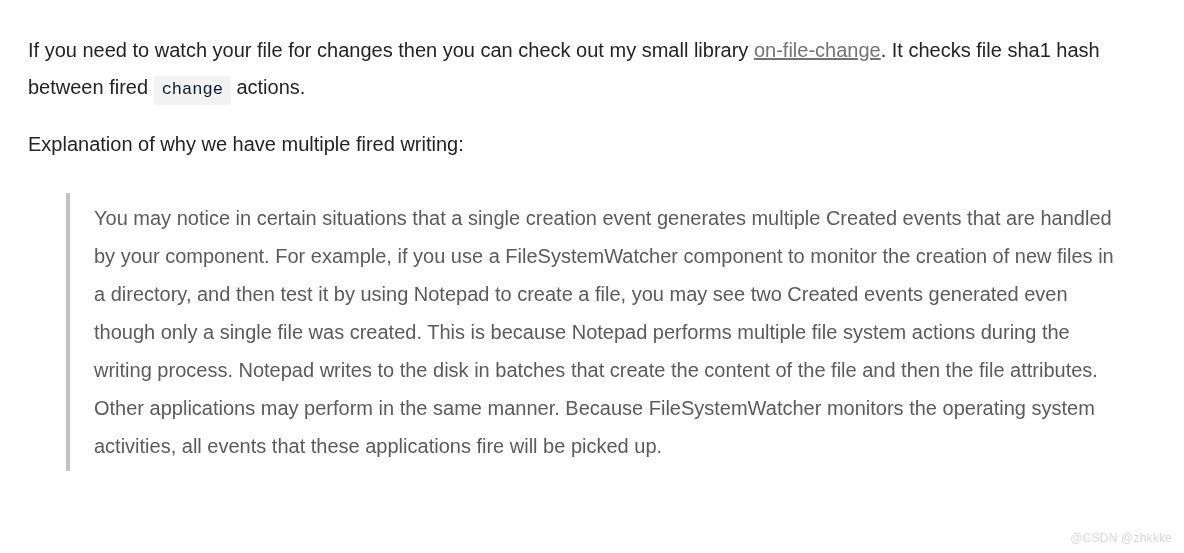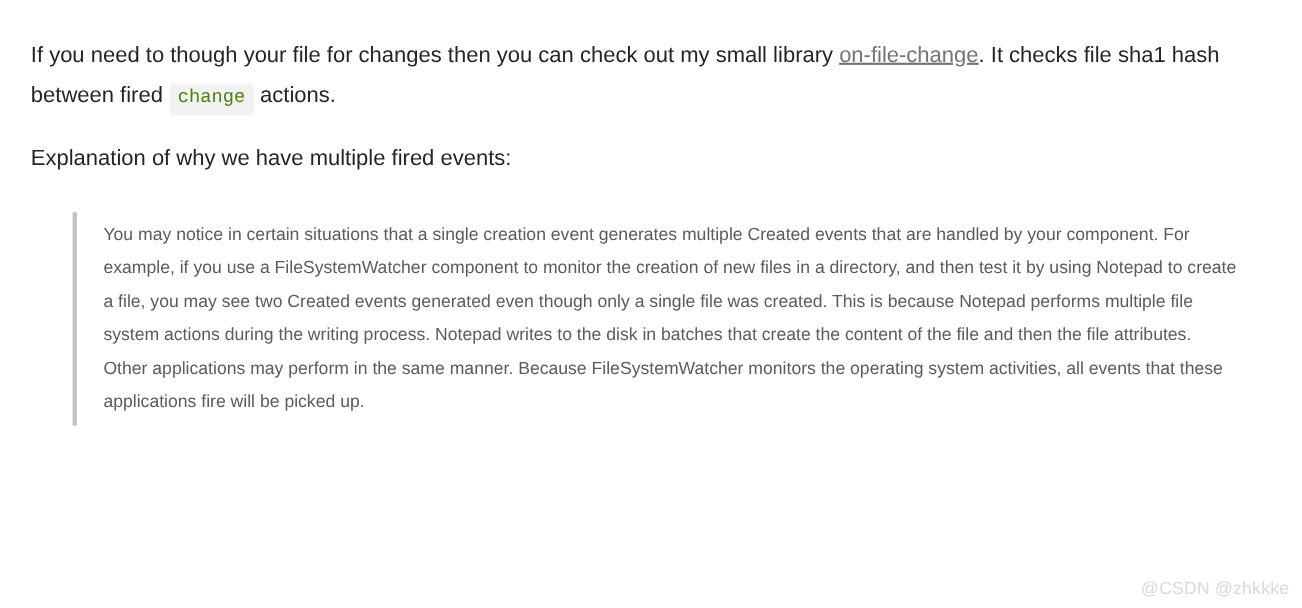--- a/index.html
+++ b/index.html
@@ -27,56 +27,56 @@
     color: #737373;
     text-decoration: underline;
     cursor: pointer;
   }
   .code-pill {
     background: #f2f2f2;
     font-family: ui-monospace, Menlo, Consolas, "Courier New", monospace;
     font-size: 17px;
     padding: 2px 8px 3px 8px;
     border-radius: 4px;
-    color: #4d7c0f;
+    color: #0f172a;
     display: inline-block;
     line-height: 1.4;
     vertical-align: baseline;
   }
   .blockquote {
     margin: 30px 0 0 38px;
     padding: 6px 30px 6px 24px;
     border-left: 4px solid #c3c3c3;
   }
   .bq-text {
-    font-size: 16px;
+    font-size: 20px;
     line-height: 1.9;
     color: #5b5b5b;
     margin: 0;
   }
   .watermark {
     position: absolute;
     right: 12px;
     bottom: 8px;
-    font-size: 16px;
+    font-size: 12px;
     color: #d9d9d9;
     letter-spacing: 0.2px;
     pointer-events: none;
   }
 </style>
 </head>
 <body>
 
 <div class="content">
 
   <p class="para">
-    <span>If you need to though your file for changes then you can check out my small library </span><a class="link">on-file-change</a><span>. It checks file sha1 hash between fired </span><span class="code-pill">change</span><span> actions.</span>
+    <span>If you need to watch your file for changes then you can check out my small library </span><a class="link">on-file-change</a><span>. It checks file sha1 hash between fired </span><span class="code-pill">change</span><span> actions.</span>
   </p>
 
-  <p class="para">Explanation of why we have multiple fired events:</p>
+  <p class="para">Explanation of why we have multiple fired writing:</p>
 
   <div class="blockquote">
     <p class="bq-text">You may notice in certain situations that a single creation event generates multiple Created events that are handled by your component. For example, if you use a FileSystemWatcher component to monitor the creation of new files in a directory, and then test it by using Notepad to create a file, you may see two Created events generated even though only a single file was created. This is because Notepad performs multiple file system actions during the writing process. Notepad writes to the disk in batches that create the content of the file and then the file attributes. Other applications may perform in the same manner. Because FileSystemWatcher monitors the operating system activities, all events that these applications fire will be picked up.</p>
   </div>
 
 </div>
 
 <div class="watermark">@CSDN @zhkkke</div>
 
 </body></html>

